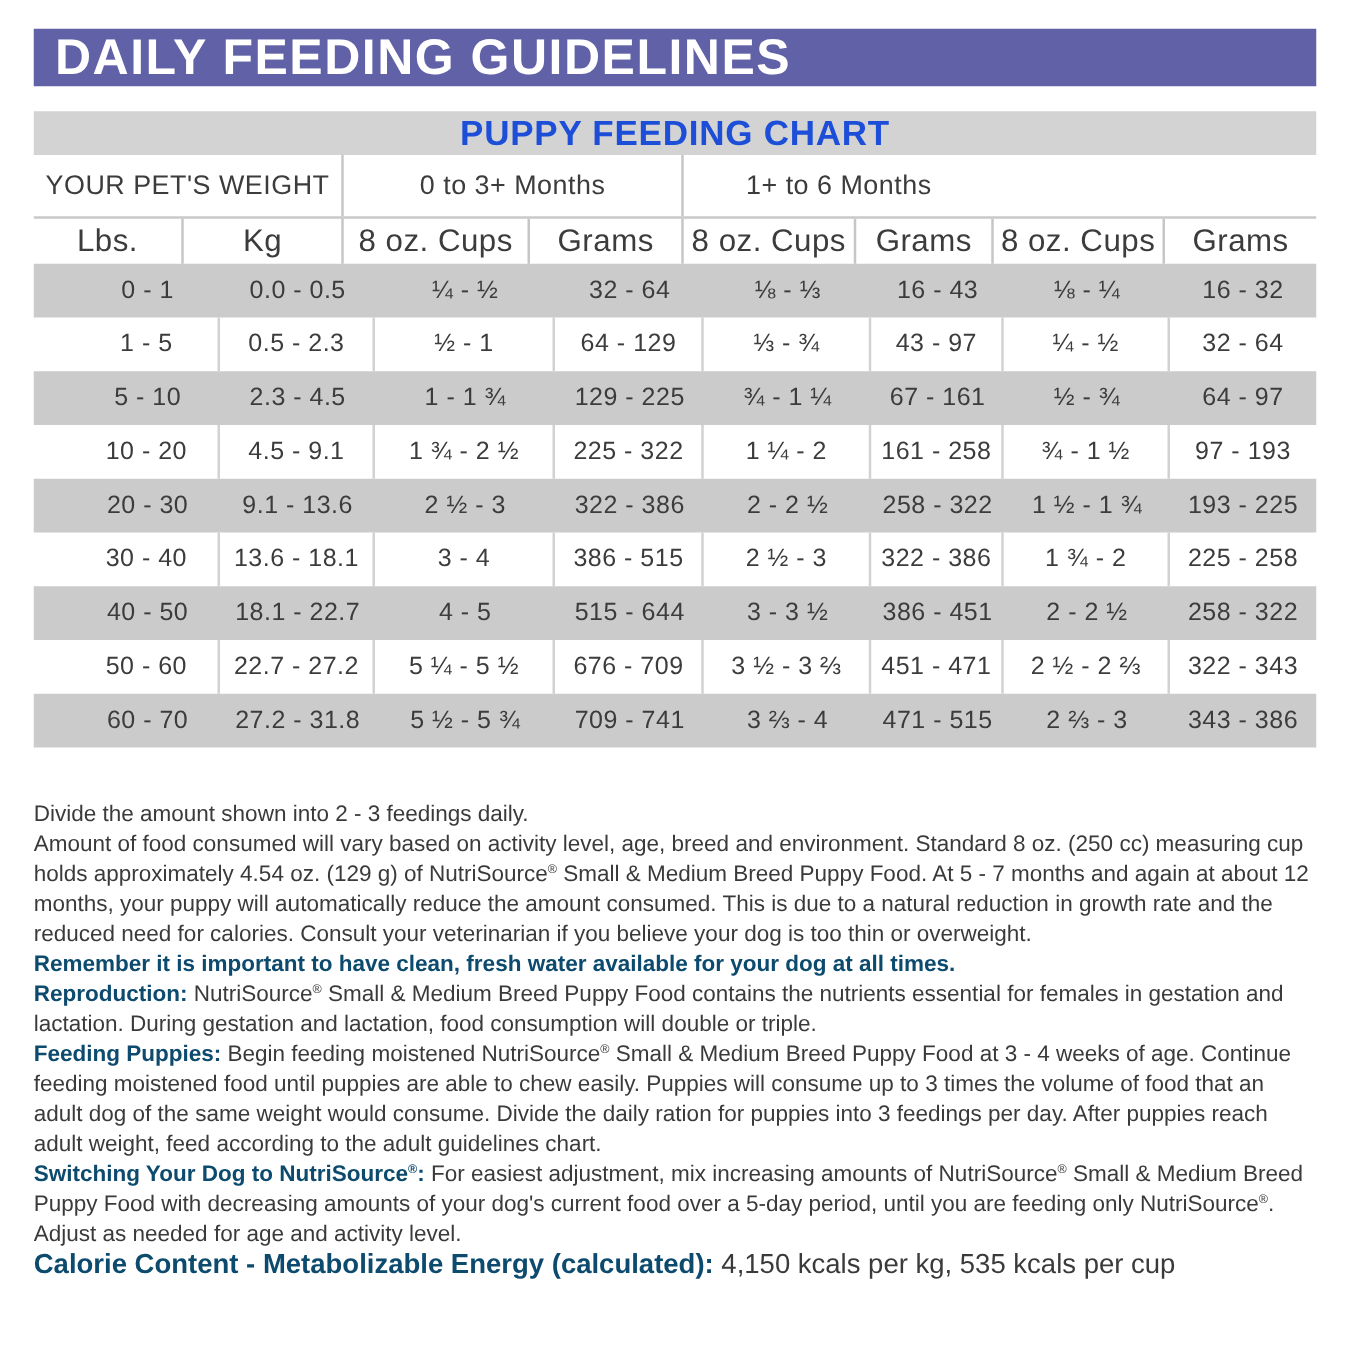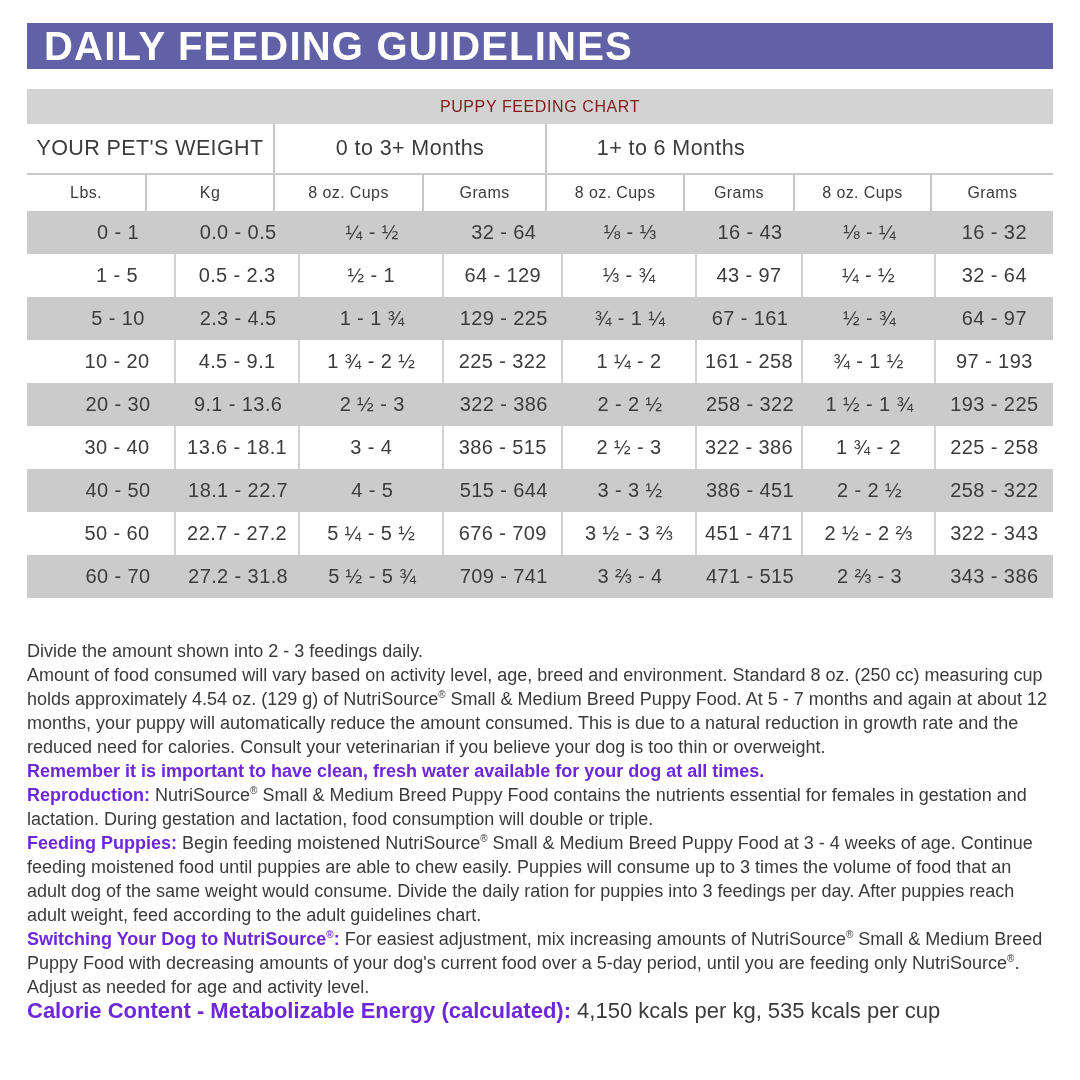--- a/index.html
+++ b/index.html
@@ -16,47 +16,47 @@
   .title-bar .title-text {
     color: #ffffff; font-weight: bold; font-size: 40px; letter-spacing: 1.2px;
   }
 
   .chart-title-bar {
     margin-top: 20px; height: 35px;
     background: var(--bar-gray, #d3d3d3);
     display: flex; align-items: center; justify-content: center;
   }
   .chart-title-bar .chart-title-text {
-    font-weight: normal; font-size: 16px; color: #7f1d1d; letter-spacing: 0.6px;
+    font-weight: bold; font-size: 28px; color: #1d4ed8; letter-spacing: 0.6px;
   }
 
   .ftable { width: 100%; }
   .trow { display: grid; width: 100%; }
   .grid8 { grid-template-columns: 11.70% 12.48% 14.52% 11.99% 13.45% 10.72% 13.35% 11.79%; }
   .grid4 { grid-template-columns: 24.18% 26.51% 24.17% 25.14%; }
 
   .cell {
     display: flex; align-items: center; justify-content: center;
     font-size: 20px; color: #3c3c3c; letter-spacing: 0.4px; white-space: nowrap;
   }
   .group-row { height: 49px; text-align: center; }
   .group-row .cell { font-size: 21.5px; }
   .group-row .cell:not(:last-child) { border-right: 2px solid #c6c6c6; }
 
   .sub-row { height: 38px; border-top: 2px solid #c9c9c9; }
-  .sub-row .cell { font-size: 16px; }
+  .sub-row .cell { font-size: 25px; }
   .sub-row .cell:not(:last-child) { border-right: 2px solid #c6c6c6; }
 
   .drow { height: 43px; padding-left: 33px; }
   .row-gray { background: var(--row-gray, #cbcbcb); }
   .row-white .cell:not(:last-child) { border-right: 2px solid #d2d2d2; }
 
   .notes { margin-top: 41px; font-size: 18px; line-height: 24px; color: #3a3a3a; }
   .para { margin: 0; }
-  .para b, .calorie b { font-weight: bold; color: #6d28d9; }
+  .para b, .calorie b { font-weight: bold; color: #0c4a6e; }
   sup.reg { font-size: 10px; vertical-align: super; line-height: 0; }
 
   .calorie { font-size: 22px; line-height: 24px; }
 </style>
 </head>
 <body>
 
 <div class="page">
 
   <div class="title-bar">

